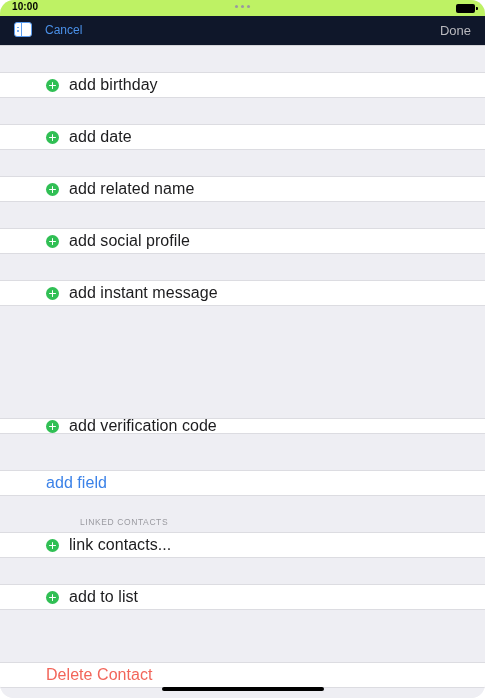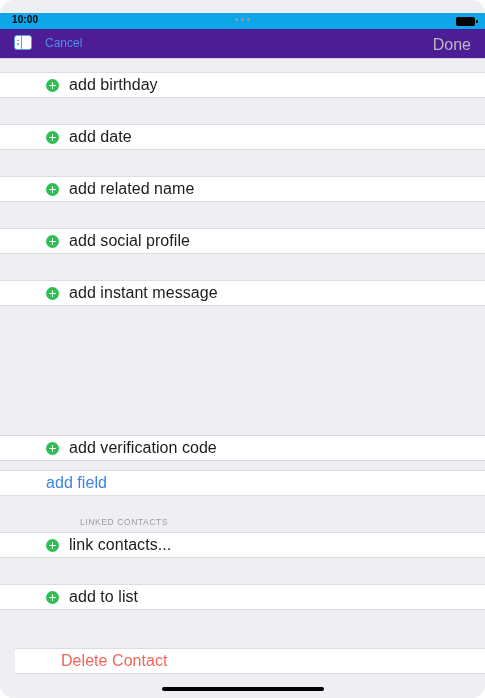--- a/index.html
+++ b/index.html
@@ -20,25 +20,24 @@
     height: 698px;
     background: #eeeef3;
     border-radius: 14px;
     overflow: hidden;
   }
 
   
   .status-bar {
     position: relative;
     height: 16px;
-    background: #0ea5e9;
+    background: #bef264;
     display: flex;
     align-items: center;
     z-index: 5;
-    margin-top: 13px;
   }
   .status-time {
     position: absolute;
     left: 12px;
     top: 1px;
     font-size: 10px;
     font-weight: bold;
     color: #000000;
     letter-spacing: 0.1px;
   }
@@ -74,21 +73,21 @@
     width: 2px;
     height: 3px;
     background: #000000;
     border-radius: 0 1px 1px 0;
   }
 
   
   .nav-bar {
     position: relative;
     height: 29px;
-    background: #4c1d95;
+    background: #0f172a;
     border-bottom: 0.5px solid #d4d4d8;
     display: flex;
     align-items: center;
     z-index: 4;
   }
   .sidebar-icon {
     position: absolute;
     left: 14px;
     top: 6px;
     width: 18px;
@@ -122,21 +121,21 @@
     left: 45px;
     top: 7px;
     font-size: 12px;
     color: #4a90e8;
     cursor: pointer;
   }
   .nav-done {
     position: absolute;
     right: 14px;
     top: 7px;
-    font-size: 16px;
+    font-size: 13px;
     color: #b9b9be;
   }
 
   
   .content {
     position: absolute;
     left: 0;
     right: 0;
     top: 45px;
     bottom: 0;
@@ -259,34 +258,34 @@
         <span class="row-label">add related name</span>
       </div>
       <div class="row" style="top: 183px; height: 26px;">
         <span class="plus-icon"></span>
         <span class="row-label">add social profile</span>
       </div>
       <div class="row" style="top: 235px; height: 26px; padding-left: 16px;">
         <span class="plus-icon"></span>
         <span class="row-label">add instant message</span>
       </div>
-      <div class="row" style="top: 390px; height: 26px;">
+      <div class="row" style="top: 373px; height: 16px;">
         <span class="plus-icon"></span>
         <span class="row-label">add verification code</span>
       </div>
       <div class="row" style="top: 425px; height: 26px;">
         <span class="row-label plain link">add field</span>
       </div>
       <div class="row" style="top: 487px; height: 26px; padding-left: 25px;">
         <span class="plus-icon"></span>
         <span class="row-label">link contacts...</span>
       </div>
       <div class="row" style="top: 539px; height: 26px; text-align: right;">
         <span class="plus-icon"></span>
         <span class="row-label">add to list</span>
       </div>
-      <div class="row" style="top: 603px; height: 26px; margin-left: 15px;">
+      <div class="row" style="top: 617px; height: 26px;">
         <span class="row-label plain destructive">Delete Contact</span>
       </div>
     </div>
 
   <div class="home-indicator"></div>
 </div>
 
 </body></html>

